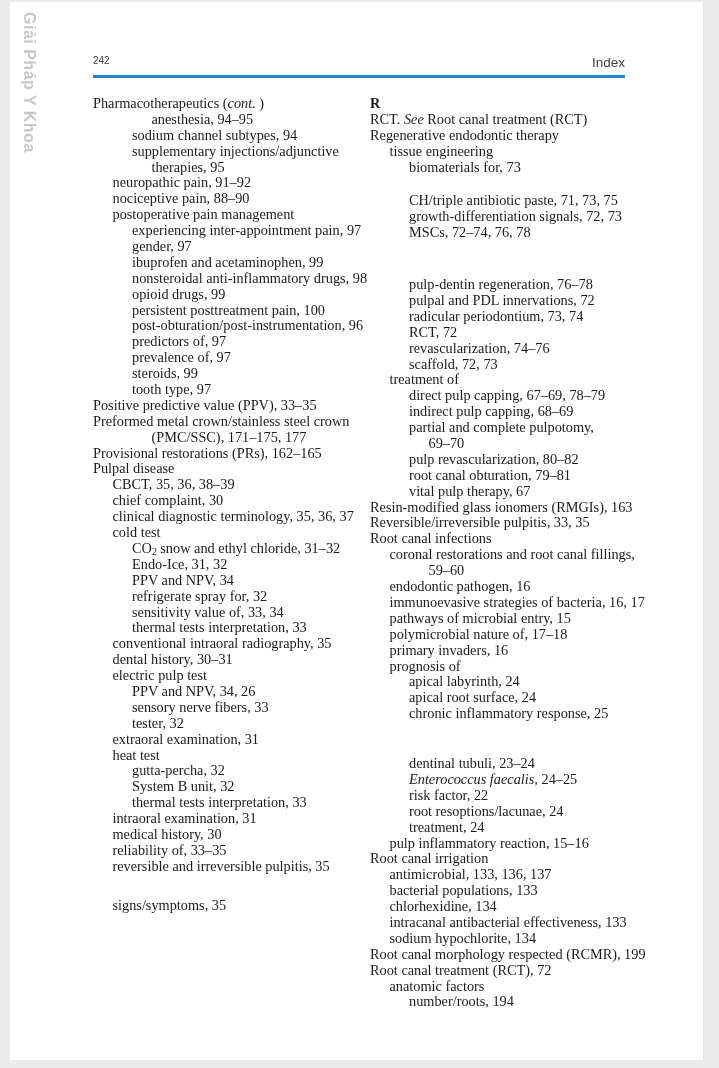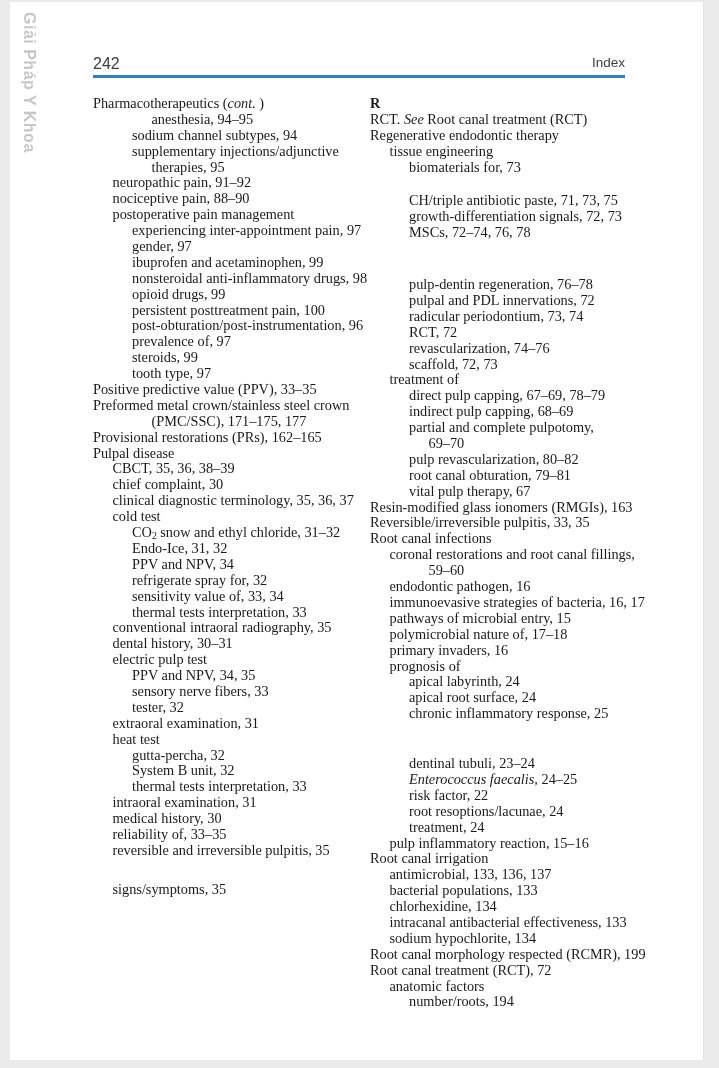--- a/index.html
+++ b/index.html
@@ -32,21 +32,21 @@
     letter-spacing: 0.5px;
     white-space: nowrap;
     transform-origin: 0 0;
     transform: rotate(90deg);
     user-select: none;
   }
   .header-pagenum {
     position: absolute;
     left: 83px; top: 53px;
     font-family: "Liberation Sans", "DejaVu Sans", sans-serif;
-    font-size: 16px;
+    font-size: 10px;
     color: #3d3d3d;
   }
   .header-title {
     position: absolute;
     right: 78px; top: 53px;
     font-family: "Liberation Sans", "DejaVu Sans", sans-serif;
     font-size: 13.5px;
     color: #3d3d3d;
   }
   .header-rule {
@@ -98,20 +98,21 @@
         <div class="line" style="padding-left: 19.5px;"><span>neuropathic pain, 91–92</span></div>
         <div class="line" style="padding-left: 19.5px;"><span>nociceptive pain, 88–90</span></div>
         <div class="line" style="padding-left: 19.5px;"><span>postoperative pain management</span></div>
         <div class="line" style="padding-left: 39px;"><span>experiencing inter-appointment pain, 97</span></div>
         <div class="line" style="padding-left: 39px;"><span>gender, 97</span></div>
         <div class="line" style="padding-left: 39px;"><span>ibuprofen and acetaminophen, 99</span></div>
         <div class="line" style="padding-left: 39px;"><span>nonsteroidal anti-inflammatory drugs, 98</span></div>
         <div class="line" style="padding-left: 39px;"><span>opioid drugs, 99</span></div>
         <div class="line" style="padding-left: 39px;"><span>persistent posttreatment pain, 100</span></div>
         <div class="line" style="padding-left: 39px;"><span>post-obturation/post-instrumentation, 96</span></div>
+        <div class="line" style="padding-left: 39px;"><span>predictors of, 97</span></div>
         <div class="line" style="padding-left: 39px;"><span>prevalence of, 97</span></div>
         <div class="line" style="padding-left: 39px;"><span>steroids, 99</span></div>
         <div class="line" style="padding-left: 39px;"><span>tooth type, 97</span></div>
         <div class="line" style="padding-left: 0px;"><span>Positive predictive value (PPV), 33–35</span></div>
         <div class="line" style="padding-left: 0px;"><span>Preformed metal crown/stainless steel crown</span></div>
         <div class="line" style="padding-left: 58.5px;"><span>(PMC/SSC), 171–175, 177</span></div>
         <div class="line" style="padding-left: 0px;"><span>Provisional restorations (PRs), 162–165</span></div>
         <div class="line" style="padding-left: 0px;"><span>Pulpal disease</span></div>
         <div class="line" style="padding-left: 19.5px;"><span>CBCT, 35, 36, 38–39</span></div>
         <div class="line" style="padding-left: 19.5px;"><span>chief complaint, 30</span></div>
@@ -119,21 +120,21 @@
         <div class="line" style="padding-left: 19.5px;"><span>cold test</span></div>
         <div class="line" style="padding-left: 39px;"><span>CO</span><span class="seg-sub">2</span><span> snow and ethyl chloride, 31–32</span></div>
         <div class="line" style="padding-left: 39px;"><span>Endo-Ice, 31, 32</span></div>
         <div class="line" style="padding-left: 39px;"><span>PPV and NPV, 34</span></div>
         <div class="line" style="padding-left: 39px;"><span>refrigerate spray for, 32</span></div>
         <div class="line" style="padding-left: 39px;"><span>sensitivity value of, 33, 34</span></div>
         <div class="line" style="padding-left: 39px;"><span>thermal tests interpretation, 33</span></div>
         <div class="line" style="padding-left: 19.5px;"><span>conventional intraoral radiography, 35</span></div>
         <div class="line" style="padding-left: 19.5px;"><span>dental history, 30–31</span></div>
         <div class="line" style="padding-left: 19.5px;"><span>electric pulp test</span></div>
-        <div class="line" style="padding-left: 39px;"><span>PPV and NPV, 34, 35</span></div>
+        <div class="line" style="padding-left: 39px;"><span>PPV and NPV, 34, 26</span></div>
         <div class="line" style="padding-left: 39px;"><span>sensory nerve fibers, 33</span></div>
         <div class="line" style="padding-left: 39px;"><span>tester, 32</span></div>
         <div class="line" style="padding-left: 19.5px;"><span>extraoral examination, 31</span></div>
         <div class="line" style="padding-left: 19.5px;"><span>heat test</span></div>
         <div class="line" style="padding-left: 39px;"><span>gutta-percha, 32</span></div>
         <div class="line" style="padding-left: 39px;"><span>System B unit, 32</span></div>
         <div class="line" style="padding-left: 39px;"><span>thermal tests interpretation, 33</span></div>
         <div class="line" style="padding-left: 19.5px;"><span>intraoral examination, 31</span></div>
         <div class="line" style="padding-left: 19.5px;"><span>medical history, 30</span></div>
         <div class="line" style="padding-left: 19.5px;"><span>reliability of, 33–35</span></div>

